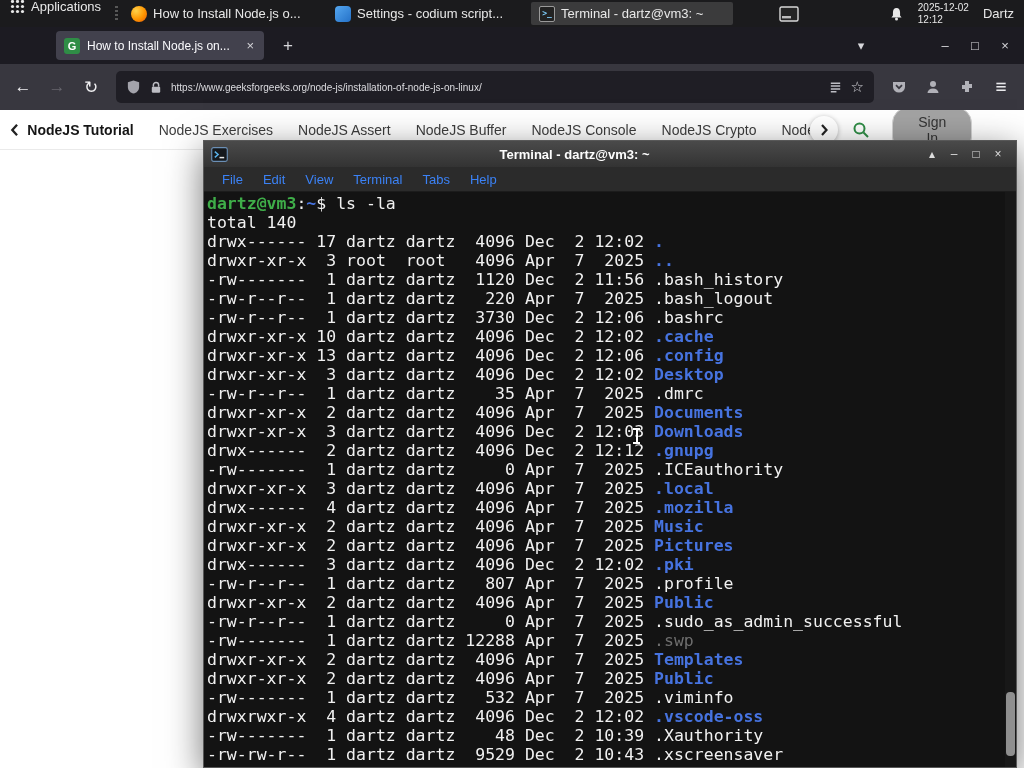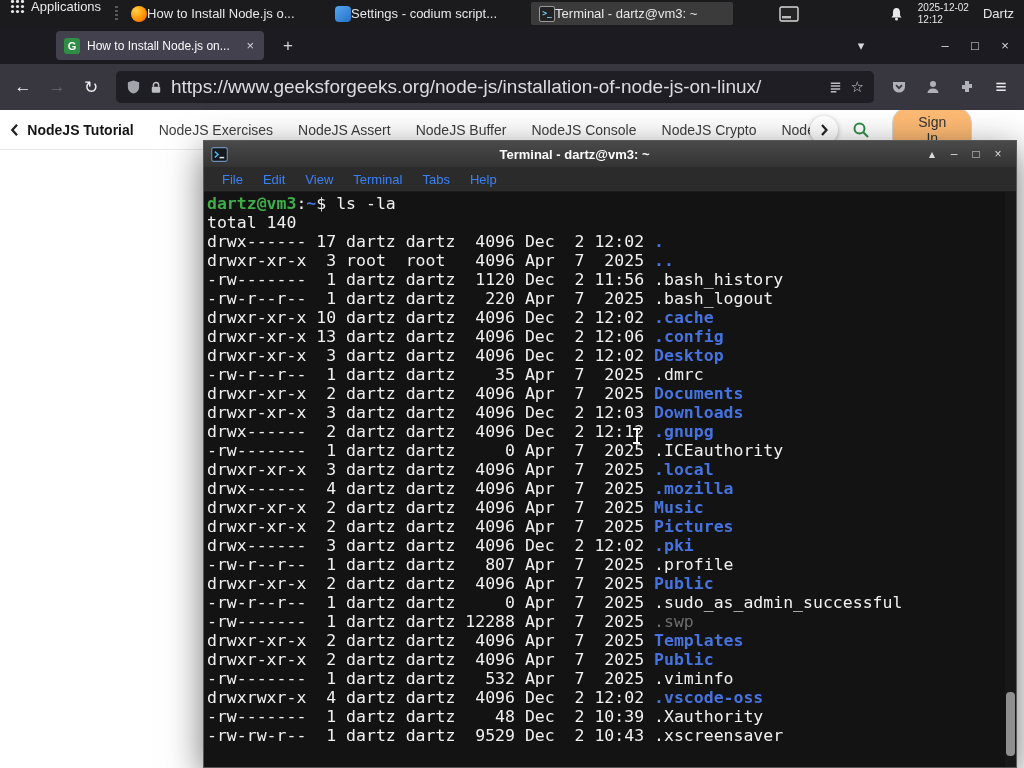--- a/index.html
+++ b/index.html
@@ -6,21 +6,21 @@
   html,body { width:1024px; height:768px; }
   body { font-family:"Liberation Sans", sans-serif; background:#000; }
   .screen { position:relative; width:1024px; height:768px; overflow:hidden; background:#fff; }
 
   
   .panel { position:absolute; top:0; left:0; width:1024px; height:27px; background:#1b1b1d;
            display:flex; align-items:center; color:#e8e8e8; font-size:13px; z-index:40; }
   .apps-btn { display:flex; align-items:flex-end; gap:6px; padding:16px 10px; height:100%; cursor:default; }
   .panel-sep { width:3px; height:16px; margin:0 4px;
                background:repeating-linear-gradient(to bottom, #585858 0 2px, transparent 2px 4px); }
-  .task-btn { display:flex; align-items:center; height:23px; margin:0 1px; padding:0 8px;
+  .task-btn { display:flex; align-items:center; gap:6px; height:23px; margin:0 1px; padding:0 8px;
               max-width:202px; min-width:202px; border-radius:2px; overflow:hidden; }
   .task-btn.active { background:rgba(255,255,255,.14); }
   .task-title { white-space:nowrap; overflow:hidden; text-overflow:ellipsis; font-size:13px; }
   .ticon { width:16px; height:16px; flex:0 0 16px; display:inline-flex; align-items:center; justify-content:center; }
   .firefox-icon { border-radius:50%; background:radial-gradient(circle at 32% 30%, #ffd24a, #ff9500 55%, #e4560b); }
   .codium-icon { border-radius:4px; background:linear-gradient(135deg,#55a7f0,#2471c8); }
   .termtile { background:#222; border:1px solid #9a9a9a; border-radius:2px; color:#7fd0ff;
               font:bold 8px "DejaVu Sans Mono", monospace; }
   .tray { margin-left:42px; width:26px; height:22px; display:flex; align-items:center; justify-content:center; }
   .panel-right { margin-left:auto; display:flex; align-items:center; gap:14px; padding-right:10px; }
@@ -42,36 +42,36 @@
   .ff-ctl { width:30px; height:26px; display:flex; align-items:center; justify-content:center;
             color:#d7d7db; font-size:13px; }
   .ff-ctl.chev { margin-right:56px; width:26px; }
   .ff-navbar { position:absolute; top:64px; left:0; width:1024px; height:46px; background:#38373f;
                display:flex; align-items:center; padding:0 6px; z-index:10; }
   .nav-btn { width:34px; height:32px; display:flex; align-items:center; justify-content:center;
              color:#efeff1; font-size:17px; border-radius:4px; }
   .nav-btn.disabled { color:#67666e; }
   .urlbar { flex:1; height:32px; margin:0 8px; background:#1f1e25; border-radius:5px;
             display:flex; align-items:center; gap:8px; padding:0 10px; min-width:0; }
-  .url-text { flex:1; color:#dcdce0; font-size:19px; white-space:nowrap; overflow:hidden; }
+  .url-text { flex:1; color:#dcdce0; font-size:10px; white-space:nowrap; overflow:hidden; }
   .star { color:#cfcfd4; font-size:15px; }
   .ff-right-icon { width:34px; height:32px; display:flex; align-items:center; justify-content:center; }
   .hamburger { color:#e9e9ec; font-size:19px; }
 
   
   .page-body { position:absolute; top:150px; left:0; width:1024px; height:618px; background:#ffffff; z-index:5; }
   .gfg-nav { position:absolute; top:110px; left:0; width:980px; height:40px; background:#fff;
              border-bottom:1px solid #eaeaea; display:flex; align-items:center; padding:0 8px;
              font-size:14px; color:#3e3e3e; z-index:6; }
   .gfg-items { display:flex; align-items:center; gap:25px; width:822px; overflow:hidden; white-space:nowrap; }
   .gfg-item.current { font-weight:bold; color:#151515; }
   .gfg-circle { width:28px; height:28px; border-radius:50%; background:#fff; flex:0 0 28px;
                 box-shadow:0 1px 5px rgba(0,0,0,.3); display:flex; align-items:center; justify-content:center; }
   .gfg-search { margin:0 22px 0 14px; display:flex; align-items:center; }
-  .signin { background:#fdba74; border:1px solid #d4d4d4; border-radius:16px; color:#333;
+  .signin { background:#a3a3a3; border:1px solid #d4d4d4; border-radius:16px; color:#333;
             font-size:14px; padding:6px 18px; font-family:inherit; }
 
   
   .terminal { position:absolute; left:203px; top:140px; width:814px; height:628px; z-index:20;
               display:flex; flex-direction:column; border:1px solid #585858;
               box-shadow:0 10px 34px rgba(0,0,0,.55); }
   .t-titlebar { height:26px; background:linear-gradient(#4a4a4a,#333333); display:flex; align-items:center;
                 padding:0 7px; color:#fff; flex:0 0 26px; }
   .t-title { flex:1; text-align:center; font-size:13px; font-weight:bold; color:#fdfdfd;
              white-space:nowrap; overflow:hidden; }
@@ -257,20 +257,21 @@
       <span class="t-menu-item">Help</span>
     </div>
     <div class="t-body">
       <div class="t-output">
           <div class="term-line"><span class="c-prompt">dartz@vm3</span><span class="c-fg">:</span><span class="c-dir">~</span><span class="c-fg">$ ls -la</span></div>
           <div class="term-line"><span class="c-fg">total 140</span></div>
           <div class="term-line"><span class="c-fg">drwx------ 17 dartz dartz  4096 Dec  2 12:02 </span><span class="c-dir">.</span></div>
           <div class="term-line"><span class="c-fg">drwxr-xr-x  3 root  root   4096 Apr  7  2025 </span><span class="c-dir">..</span></div>
           <div class="term-line"><span class="c-fg">-rw-------  1 dartz dartz  1120 Dec  2 11:56 .bash_history</span></div>
           <div class="term-line"><span class="c-fg">-rw-r--r--  1 dartz dartz   220 Apr  7  2025 .bash_logout</span></div>
+          <div class="term-line"><span class="c-fg">-rw-r--r--  1 dartz dartz  3730 Dec  2 12:06 .bashrc</span></div>
           <div class="term-line"><span class="c-fg">drwxr-xr-x 10 dartz dartz  4096 Dec  2 12:02 </span><span class="c-dir">.cache</span></div>
           <div class="term-line"><span class="c-fg">drwxr-xr-x 13 dartz dartz  4096 Dec  2 12:06 </span><span class="c-dir">.config</span></div>
           <div class="term-line"><span class="c-fg">drwxr-xr-x  3 dartz dartz  4096 Dec  2 12:02 </span><span class="c-dir">Desktop</span></div>
           <div class="term-line"><span class="c-fg">-rw-r--r--  1 dartz dartz    35 Apr  7  2025 .dmrc</span></div>
           <div class="term-line"><span class="c-fg">drwxr-xr-x  2 dartz dartz  4096 Apr  7  2025 </span><span class="c-dir">Documents</span></div>
           <div class="term-line"><span class="c-fg">drwxr-xr-x  3 dartz dartz  4096 Dec  2 12:03 </span><span class="c-dir">Downloads</span></div>
           <div class="term-line"><span class="c-fg">drwx------  2 dartz dartz  4096 Dec  2 12:12 </span><span class="c-dir">.gnupg</span></div>
           <div class="term-line"><span class="c-fg">-rw-------  1 dartz dartz     0 Apr  7  2025 .ICEauthority</span></div>
           <div class="term-line"><span class="c-fg">drwxr-xr-x  3 dartz dartz  4096 Apr  7  2025 </span><span class="c-dir">.local</span></div>
           <div class="term-line"><span class="c-fg">drwx------  4 dartz dartz  4096 Apr  7  2025 </span><span class="c-dir">.mozilla</span></div>

